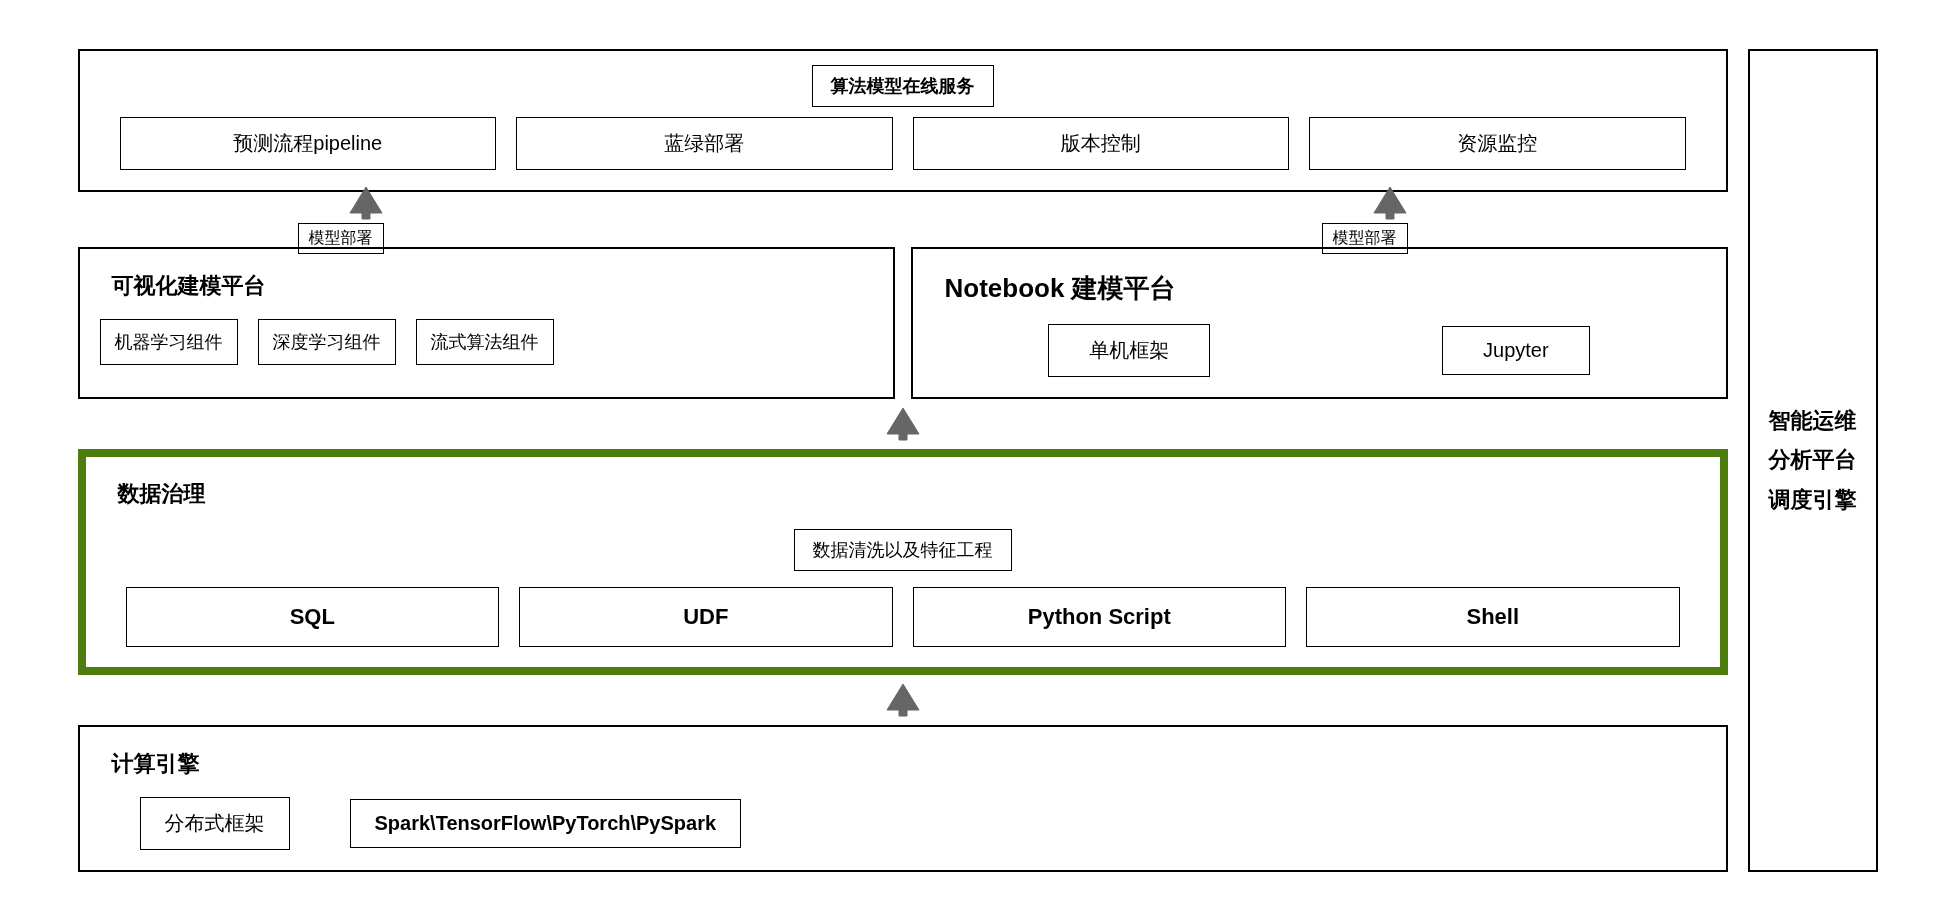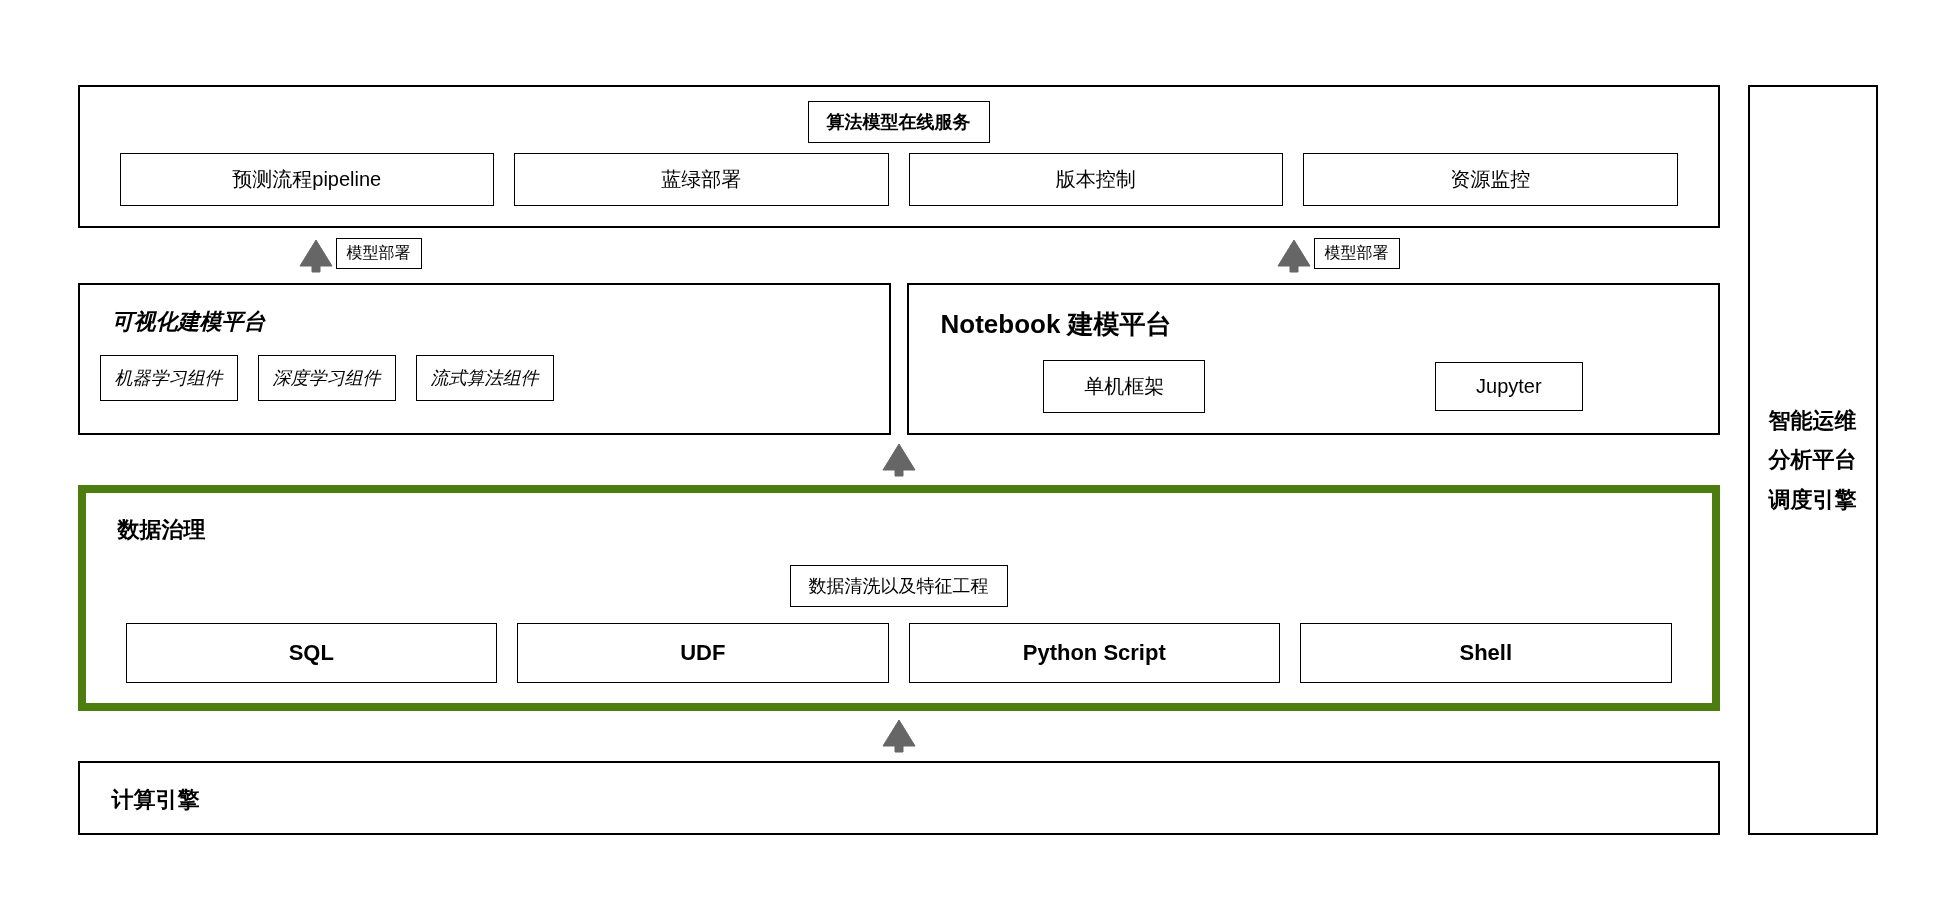--- a/index.html
+++ b/index.html
@@ -9,21 +9,21 @@
       display: flex;
       justify-content: center;
       align-items: center;
       min-height: 920px;
       padding: 20px;
     }
 
     .diagram-wrapper {
       display: flex;
       flex-direction: row;
-      gap: 16px;
+      gap: 8px;
       width: 1800px;
       align-items: stretch;
     }
 
     .main-content {
       flex: 1;
       display: flex;
       flex-direction: column;
       gap: 0;
     }
@@ -100,21 +100,20 @@
       background: #fff;
     }
 
     
     .visual-section {
       flex: 1;
       border: 2px solid #000;
       border-right: 1px solid #000;
       padding: 0;
       position: relative;
-      font-style: italic;
     }
 
     .visual-title-row {
       padding: 12px 16px 8px 16px;
     }
 
     .visual-items-row {
       display: flex;
       flex-direction: row;
       justify-content: flex-start;
@@ -229,22 +228,22 @@
       display: flex;
       flex-direction: row;
       align-items: center;
       justify-content: space-around;
       height: 55px;
       position: relative;
     }
 
     .arrow-with-label {
       display: flex;
-      flex-direction: row;
-      align-items: flex-start;
+      flex-direction: column;
+      align-items: flex-end;
       gap: 2px;
     }
 
     .arrow-center-single {
       display: flex;
       flex-direction: column;
       align-items: center;
       justify-content: center;
       height: 55px;
     }
@@ -334,20 +333,24 @@
         <svg width="36" height="36" viewBox="0 0 36 36">
           <polygon points="18,2 34,28 22,28 22,34 14,34 14,28 2,28" fill="#666" stroke="#666" stroke-linejoin="round"></polygon>
         </svg>
       </div>
     </div>
 
     <div class="compute-section section">
       <div class="compute-title-row">
         <div class="section-title">计算引擎</div>
       </div>
+      <div class="compute-items-row">
+        <div class="box-item" style="font-size: 20px;">分布式框架</div>
+        <div class="box-item bold" style="font-size: 20px;">Spark\TensorFlow\PyTorch\PySpark</div>
+      </div>
     </div>
 
   </div>
 
   <div class="right-sidebar" style="margin-left: 12px; min-height: 100%; align-self: stretch; display: flex; align-items: center; justify-content: flex-end;">
     <span style="writing-mode: horizontal-tb; text-align: center; line-height: 1.8; font-size: 22px; font-weight: bold;">智能运维分析平台调度引擎</span>
   </div>
 
 </div>
 

